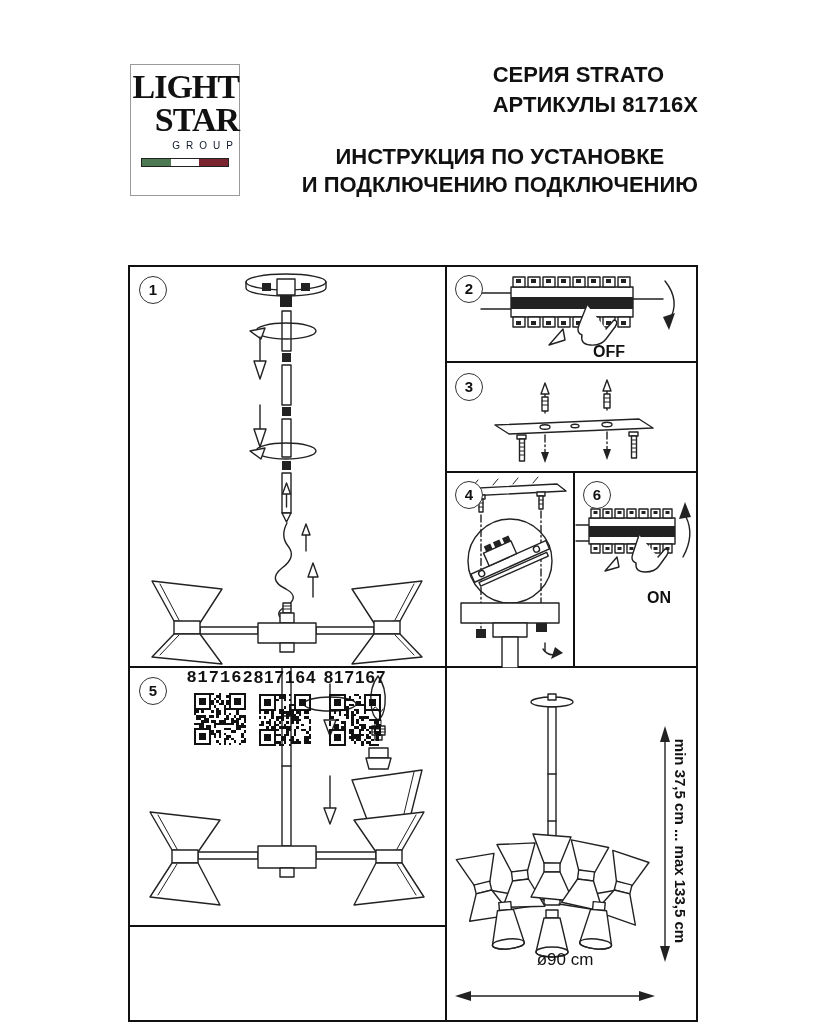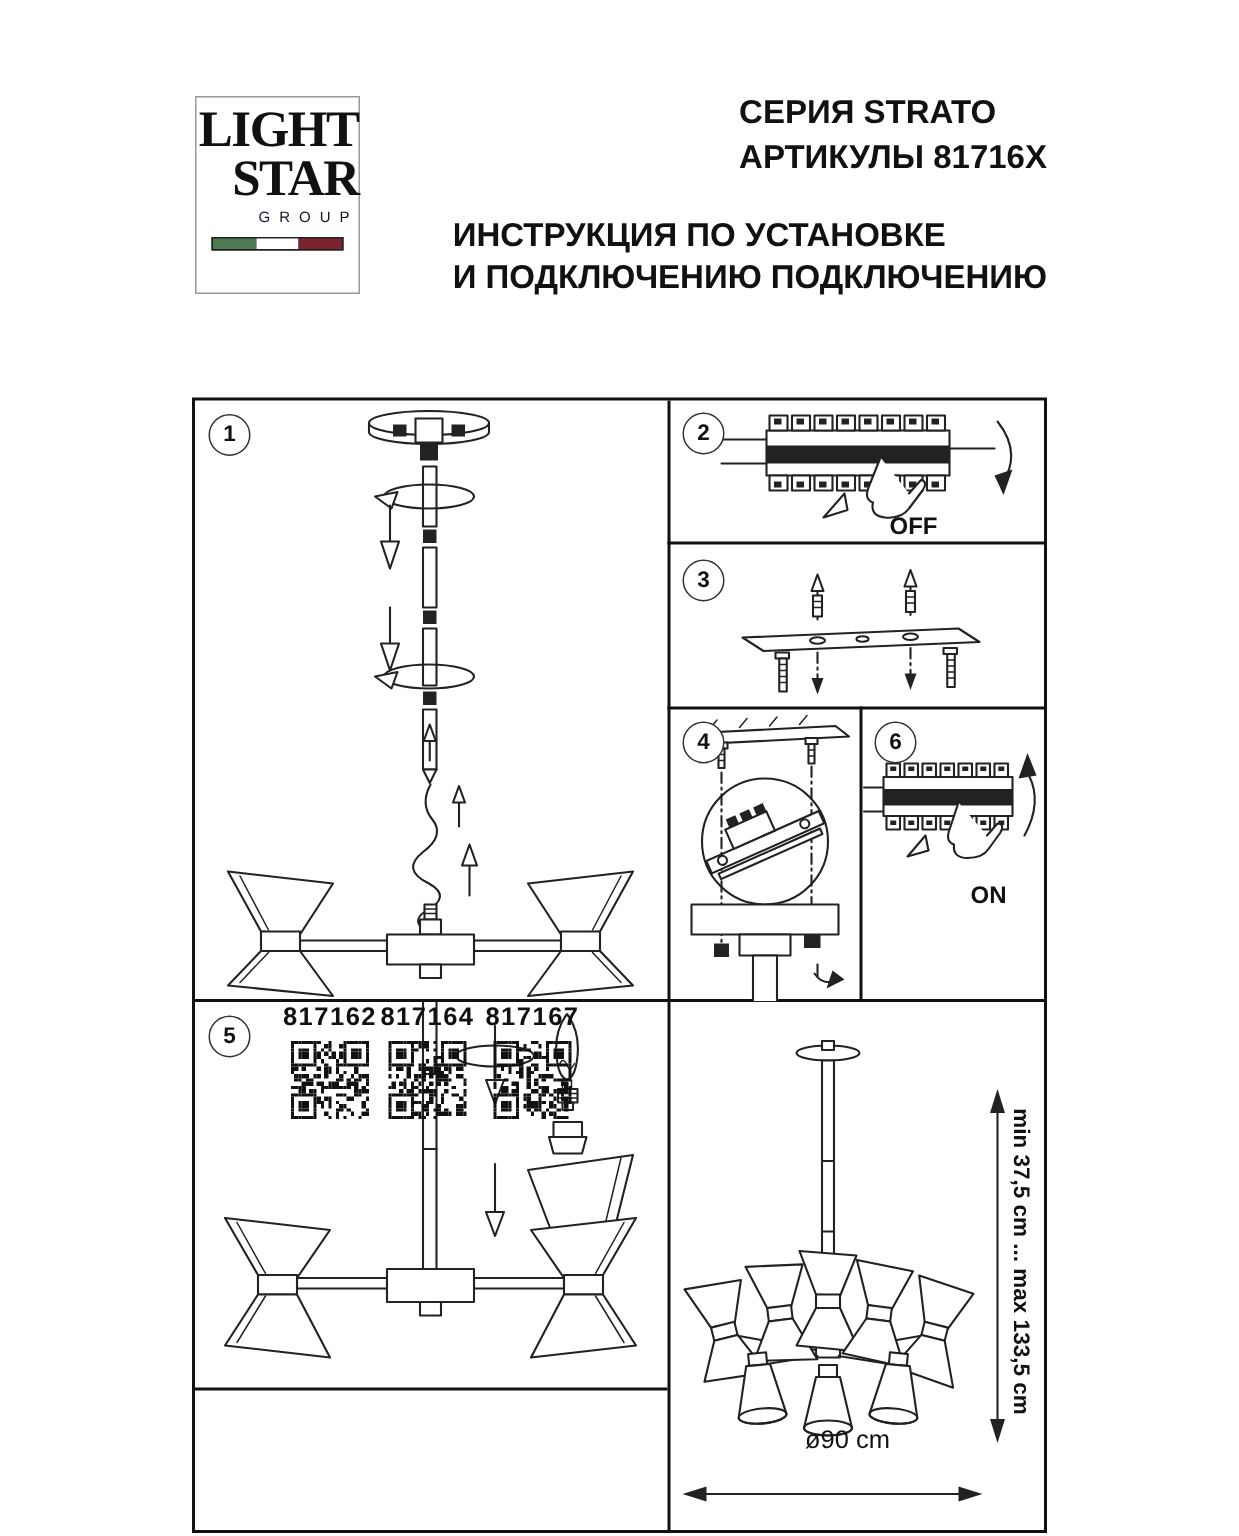--- a/index.html
+++ b/index.html
@@ -6,21 +6,21 @@
   .page{position:relative;width:826px;height:1024px;background:#fff;overflow:hidden;
         font-family:"Liberation Sans",sans-serif;color:#111;}
   
   .logo{position:absolute;left:130px;top:64px;width:110px;height:132px;border:1px solid #9a9a9a;
         text-align:right;box-sizing:border-box;padding-top:5px;}
   .logo .l1,.logo .l2{font-family:"Liberation Serif",serif;font-weight:700;font-size:34px;line-height:33px;letter-spacing:-1px;}
   .logo .l3{font-size:10px;letter-spacing:6px;color:#0f172a;margin-top:4px;padding-left:5px;}
   .flag{width:88px;height:9px;margin:7px auto 0;border:1px solid #222;display:flex;box-sizing:border-box;background:#222;}
   .flag span{flex:1;height:100%;}
   .head-title{position:absolute;right:128px;top:60px;text-align:left;font-weight:700;font-size:22px;line-height:30px;}
-  .head-instr{position:absolute;right:128px;top:143px;text-align:left;font-weight:700;font-size:22px;line-height:28px;}
+  .head-instr{position:absolute;right:128px;top:143px;text-align:center;font-weight:700;font-size:22px;line-height:28px;}
   
   .grid{position:absolute;left:128px;top:265px;width:570px;height:757px;border:2px solid #111;box-sizing:border-box;}
   .div{position:absolute;background:#111;}
   .panel{position:absolute;}
   .badge{position:absolute;width:26px;height:26px;border:1.6px solid #333;border-radius:50%;
          font-size:15px;font-weight:700;text-align:center;line-height:26px;background:#fff;z-index:3;}
   .lbl{position:absolute;font-weight:700;font-size:16px;z-index:3;}
   
   svg{position:absolute;left:0;top:0;}
   svg *{stroke:#222;fill:none;stroke-width:1.4;stroke-linejoin:round;stroke-linecap:round;}
@@ -407,21 +407,21 @@
           <rect x="246" y="182" width="26" height="13" class="w"></rect>
           <path d="M272,195 L246,195 L224,237 L294,229 Z" class="w"></path>
           <line x1="286" y1="227" x2="267" y2="196" class="thin"></line>
         </g>
       </svg>
     </div>
 
     <div class="panel" style="left:0;top:660px;width:315px;height:93px;"></div>
   </div>
 
-  <div class="art-col" style="left:185px;">
+  <div class="art-col" style="left:185px;font-family:Liberation Mono, monospace;">
     <div class="art-num">817162</div>
     <div class="qr">
         <i class="on"></i>
         <i class="on"></i>
         <i class="on"></i>
         <i class="on"></i>
         <i class="on"></i>
         <i class="on"></i>
         <i class="on"></i>
         <i class="on"></i>

